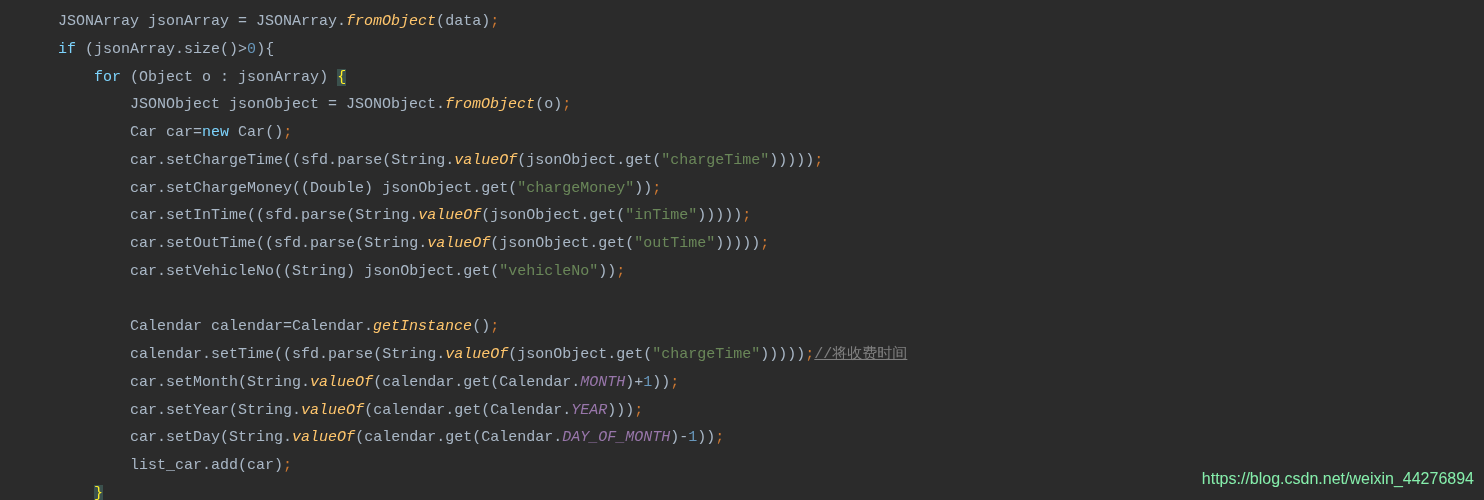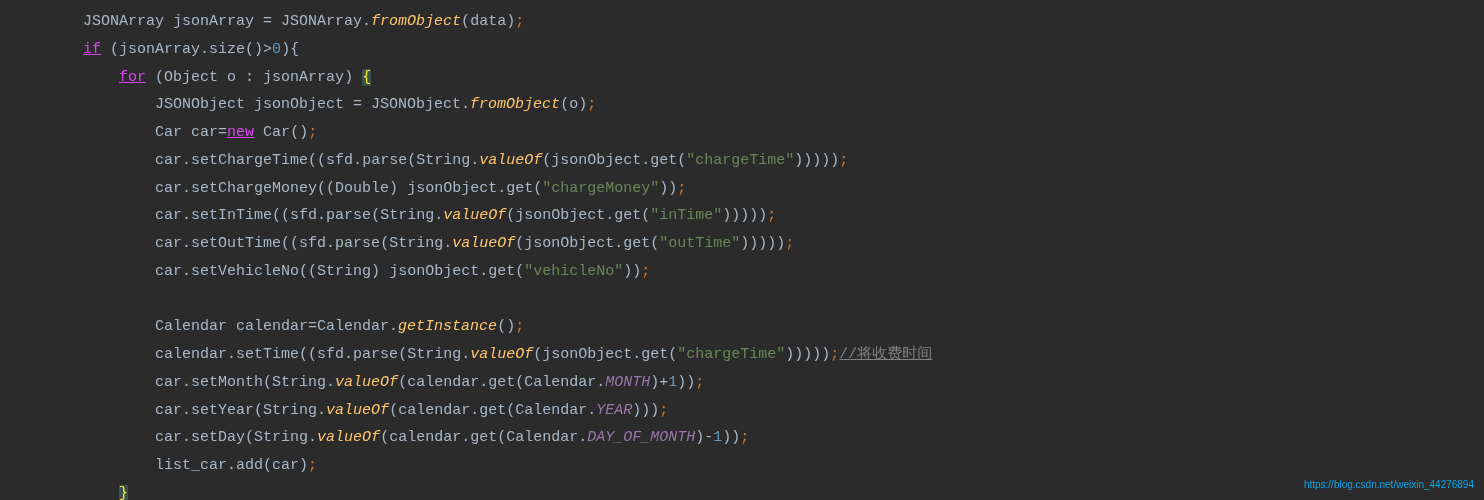--- a/index.html
+++ b/index.html
@@ -18,36 +18,35 @@
       height: 500px;
       overflow: hidden;
       position: relative;
     }
     .code-container {
       white-space: pre;
       padding-left: 58px;
     }
     .line {
       display: block;
-      margin-left: 25px;
     }
-    .kw { color: #d946ef; text-decoration: underline; }
+    .kw { color: #7dd3fc; }
     .static-method { color: #ffc66d; font-style: italic; }
     .num { color: #6897bb; }
     .str { color: #6a8759; }
     .brace-hl { background: #3b514d; color: #ffef28; }
     .semi { color: #cc7832; }
     .comment { color: #808080; text-decoration: underline; }
     .field { color: #9876aa; font-style: italic; }
     .watermark {
       position: absolute;
       bottom: 6px;
       right: 10px;
-      color: #0ea5e9;
-      font-size: 10px;
+      color: #86efac;
+      font-size: 16px;
       font-family: Arial, sans-serif;
     }
   </style>
 </head>
 <body>
 
 <div class="code-container"><span class="line"><span>JSONArray</span> <span>jsonArray</span><span> = </span><span>JSONArray</span><span>.</span><span class="static-method">fromObject</span>(<span>data</span>)<span class="semi">;</span></span><span class="line"><span class="kw">if</span> (<span>jsonArray</span>.<span>size</span>()<span>&gt;</span><span class="num">0</span>){</span><span class="line">    <span class="kw">for</span> (<span>Object</span> <span>o</span><span> : </span><span>jsonArray</span>) <span class="brace-hl">{</span></span><span class="line">        <span>JSONObject</span> <span>jsonObject</span><span> = </span><span>JSONObject</span>.<span class="static-method">fromObject</span>(<span>o</span>)<span class="semi">;</span></span><span class="line">        <span>Car</span> <span>car</span>=<span class="kw">new</span> <span>Car</span>()<span class="semi">;</span></span><span class="line">        <span>car</span>.<span>setChargeTime</span>((<span>sfd</span>.<span>parse</span>(<span>String</span>.<span class="static-method">valueOf</span>(<span>jsonObject</span>.<span>get</span>(<span class="str">"chargeTime"</span>)))))<span class="semi">;</span></span><span class="line">        <span>car</span>.<span>setChargeMoney</span>((<span>Double</span>) <span>jsonObject</span>.<span>get</span>(<span class="str">"chargeMoney"</span>))<span class="semi">;</span></span><span class="line">        <span>car</span>.<span>setInTime</span>((<span>sfd</span>.<span>parse</span>(<span>String</span>.<span class="static-method">valueOf</span>(<span>jsonObject</span>.<span>get</span>(<span class="str">"inTime"</span>)))))<span class="semi">;</span></span><span class="line">        <span>car</span>.<span>setOutTime</span>((<span>sfd</span>.<span>parse</span>(<span>String</span>.<span class="static-method">valueOf</span>(<span>jsonObject</span>.<span>get</span>(<span class="str">"outTime"</span>)))))<span class="semi">;</span></span><span class="line">        <span>car</span>.<span>setVehicleNo</span>((<span>String</span>) <span>jsonObject</span>.<span>get</span>(<span class="str">"vehicleNo"</span>))<span class="semi">;</span></span><span class="line"> </span><span class="line">        <span>Calendar</span> <span>calendar</span>=<span>Calendar</span>.<span class="static-method">getInstance</span>()<span class="semi">;</span></span><span class="line">        <span>calendar</span>.<span>setTime</span>((<span>sfd</span>.<span>parse</span>(<span>String</span>.<span class="static-method">valueOf</span>(<span>jsonObject</span>.<span>get</span>(<span class="str">"chargeTime"</span>)))))<span class="semi">;</span><span class="comment">//将收费时间</span></span><span class="line">        <span>car</span>.<span>setMonth</span>(<span>String</span>.<span class="static-method">valueOf</span>(<span>calendar</span>.<span>get</span>(<span>Calendar</span>.<span class="field">MONTH</span>)+<span class="num">1</span>))<span class="semi">;</span></span><span class="line">        <span>car</span>.<span>setYear</span>(<span>String</span>.<span class="static-method">valueOf</span>(<span>calendar</span>.<span>get</span>(<span>Calendar</span>.<span class="field">YEAR</span>)))<span class="semi">;</span></span><span class="line">        <span>car</span>.<span>setDay</span>(<span>String</span>.<span class="static-method">valueOf</span>(<span>calendar</span>.<span>get</span>(<span>Calendar</span>.<span class="field">DAY_OF_MONTH</span>)-<span class="num">1</span>))<span class="semi">;</span></span><span class="line">        <span>list_car</span>.<span>add</span>(<span>car</span>)<span class="semi">;</span></span><span class="line">    <span class="brace-hl">}</span></span></div>
 
 <div class="watermark">https://blog.csdn.net/weixin_44276894</div>
 

